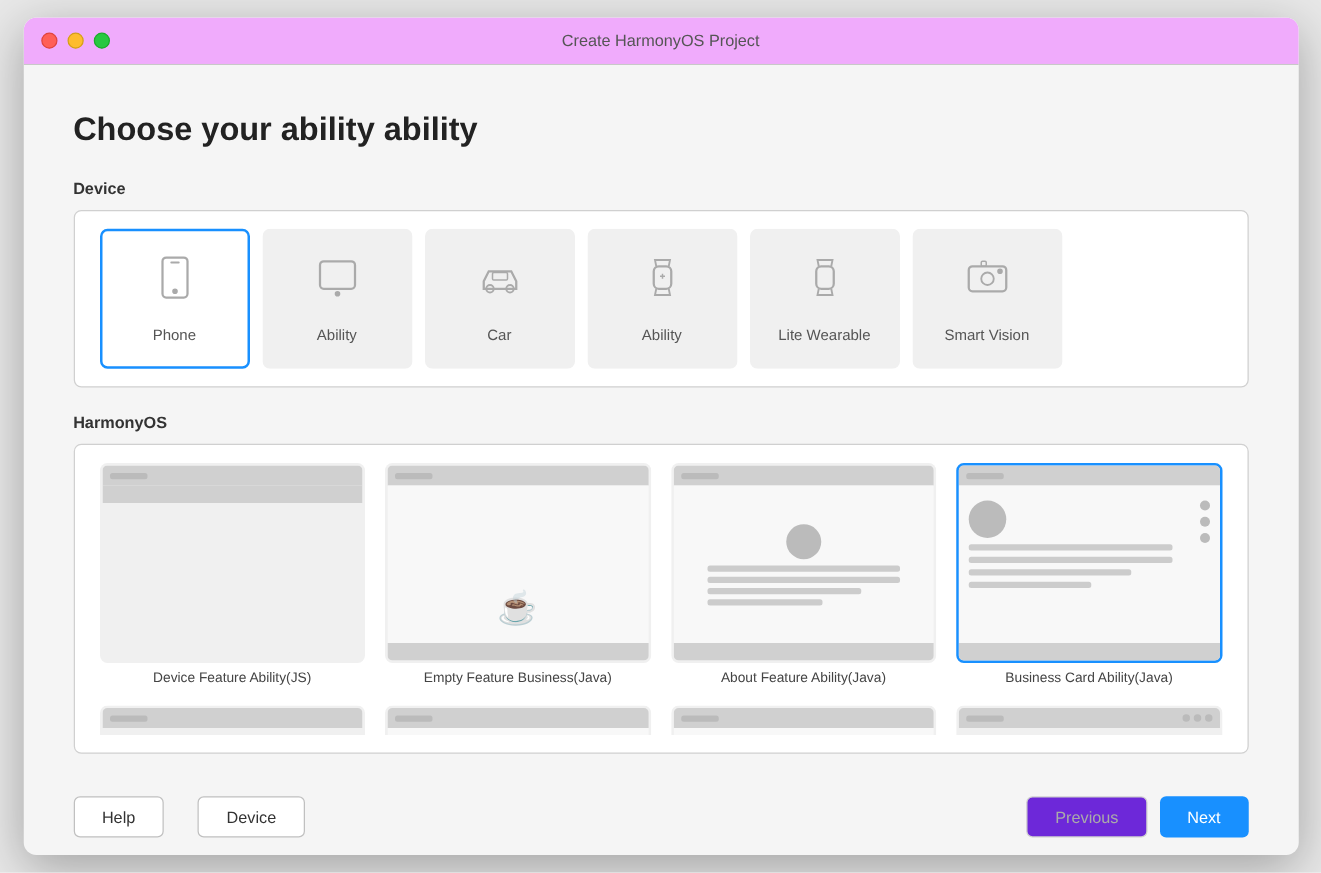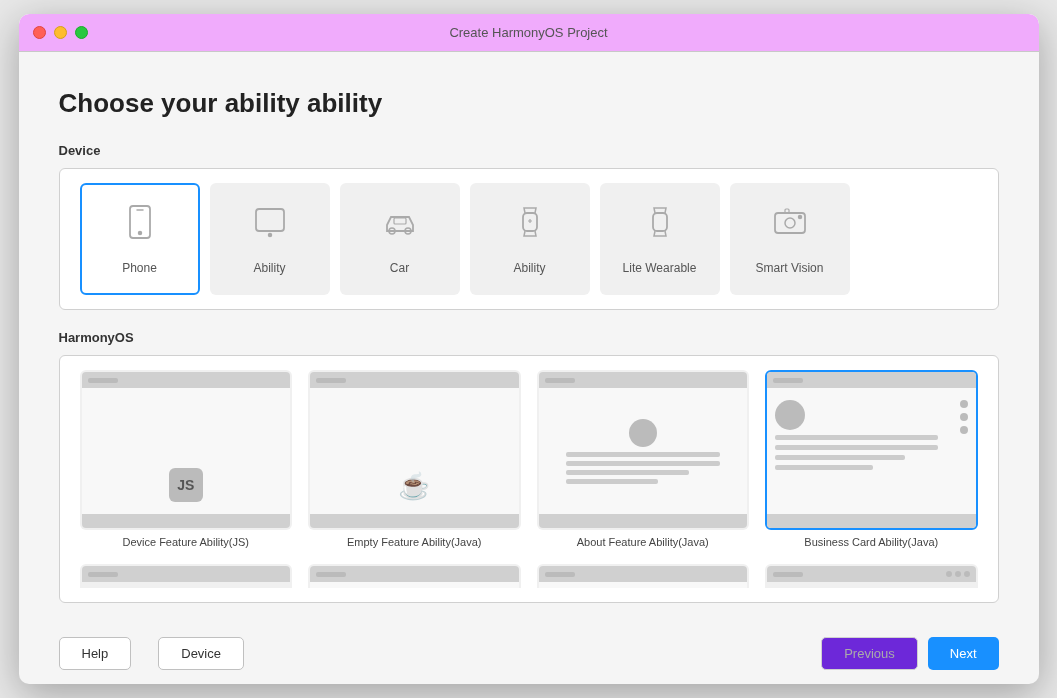--- a/index.html
+++ b/index.html
@@ -402,39 +402,36 @@
 
     <div class="section-label">HarmonyOS</div>
     <div class="template-panel">
       <div class="template-grid">
 
         <div class="template-item">
           <div class="template-thumb">
             <div class="thumb-topbar">
               <div class="thumb-topbar-line"></div>
             </div>
-            <div class="thumb-body" style="justify-content: flex-end; padding-bottom: 12px;">
-              <div class="thumb-js-icon">JS</div>
-            </div>
             <div class="thumb-bottombar"></div>
           </div>
           <div class="template-name">Device Feature Ability(JS)</div>
         </div>
 
         <div class="template-item">
           <div class="template-thumb">
             <div class="thumb-topbar">
               <div class="thumb-topbar-line"></div>
             </div>
             <div class="thumb-body" style="justify-content: flex-end; padding-bottom: 12px;">
               <div style="font-size:26px; color:#bbb;">☕</div>
             </div>
             <div class="thumb-bottombar"></div>
           </div>
-          <div class="template-name">Empty Feature Ability(Java)</div>
+          <div class="template-name">Empty Feature Business(Java)</div>
         </div>
 
         <div class="template-item">
           <div class="template-thumb">
             <div class="thumb-topbar">
               <div class="thumb-topbar-line"></div>
             </div>
             <div class="thumb-body" style="gap:5px;">
               <div class="thumb-circle thumb-circle-sm"></div>
               <div class="thumb-lines">

